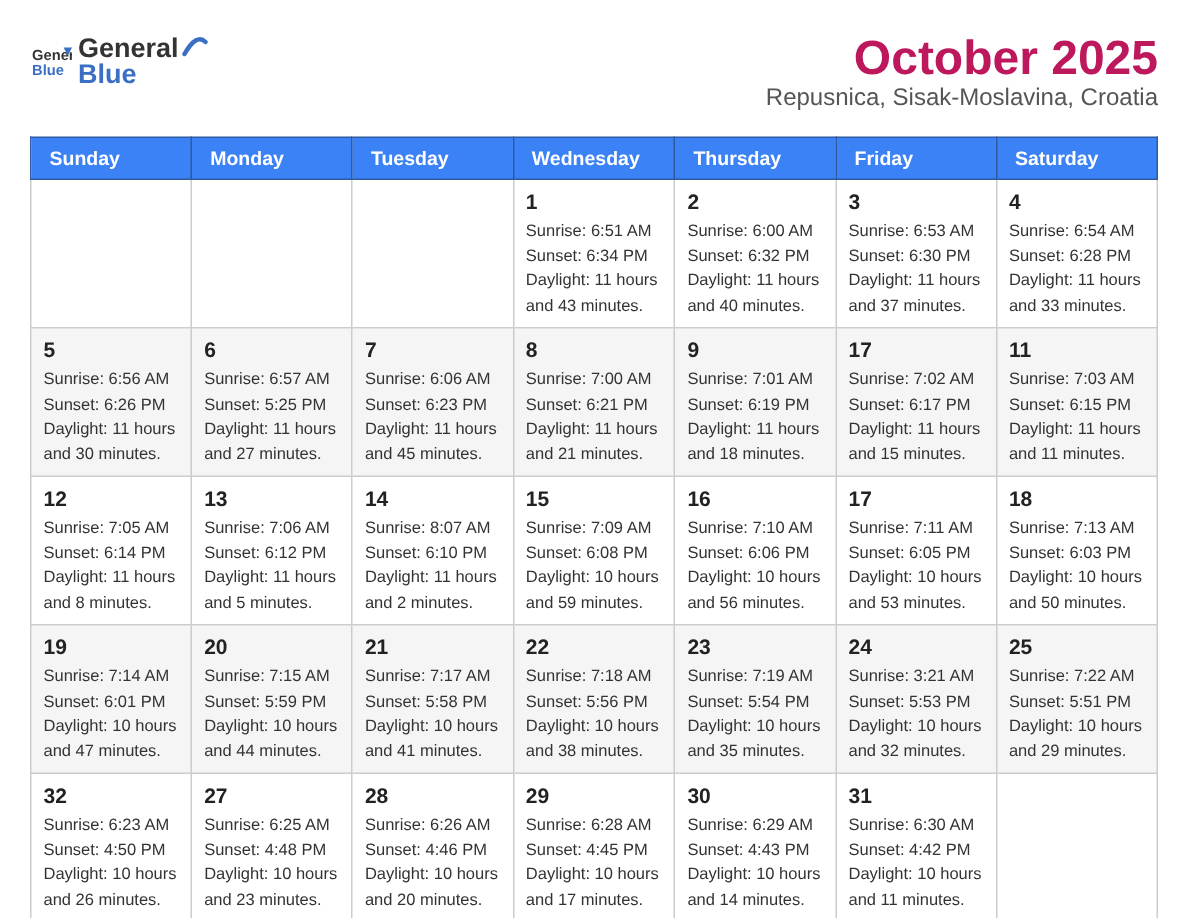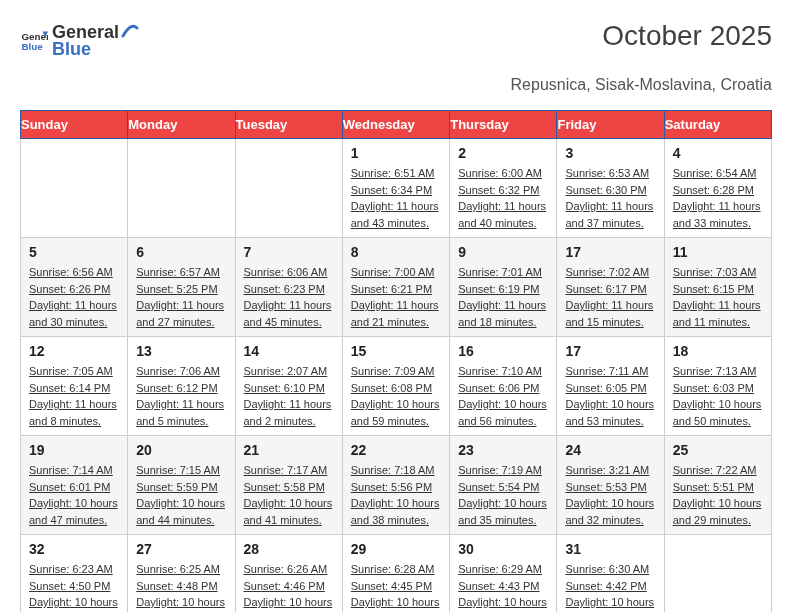--- a/index.html
+++ b/index.html
@@ -22,39 +22,38 @@
       gap: 4px;
     }
     .logo-icon {
       width: 28px;
       height: 28px;
     }
     .title-block {
       text-align: right;
     }
     .month-title {
-      font-size: 28px;
-      font-weight: normal;
-      color: #404040;
+      font-size: 32px;
+      font-weight: bold;
+      color: #be185d;
     }
     .location-title {
       font-size: 16px;
       color: #555;
-      margin-top: 24px;
     }
     .calendar {
       width: 100%;
       border-collapse: collapse;
       border: 1px solid #ccc;
     }
     .calendar th {
-      background-color: #ef4444;
+      background-color: #3b82f6;
       color: #fff;
       text-align: left;
-      padding: 6px 0;
+      padding: 6px 12px;
       font-size: 13px;
       border: 1px solid #2d5aa0;
     }
     .calendar td {
       vertical-align: top;
       padding: 6px 8px;
       border: 1px solid #ccc;
       width: 108px;
       min-height: 80px;
       font-size: 11px;
@@ -69,21 +68,20 @@
     }
     .day-number {
       font-size: 14px;
       font-weight: bold;
       margin-bottom: 4px;
       color: #222;
     }
     .day-info {
       line-height: 1.5;
       color: #333;
-      text-decoration: underline;
     }
     .empty-cell {
       background: #fff !important;
     }
     .row-even td {
       background: #f5f5f5;
     }
     .row-odd td {
       background: #fff;
     }
@@ -235,21 +233,21 @@
           <div class="day-number">13</div>
           <div class="day-info">
             <div>Sunrise: 7:06 AM</div>
             <div>Sunset: 6:12 PM</div>
             <div>Daylight: 11 hours and 5 minutes.</div>
           </div>
         </td>
         <td>
           <div class="day-number">14</div>
           <div class="day-info">
-            <div>Sunrise: 2:07 AM</div>
+            <div>Sunrise: 8:07 AM</div>
             <div>Sunset: 6:10 PM</div>
             <div>Daylight: 11 hours and 2 minutes.</div>
           </div>
         </td>
         <td>
           <div class="day-number">15</div>
           <div class="day-info">
             <div>Sunrise: 7:09 AM</div>
             <div>Sunset: 6:08 PM</div>
             <div>Daylight: 10 hours and 59 minutes.</div>

